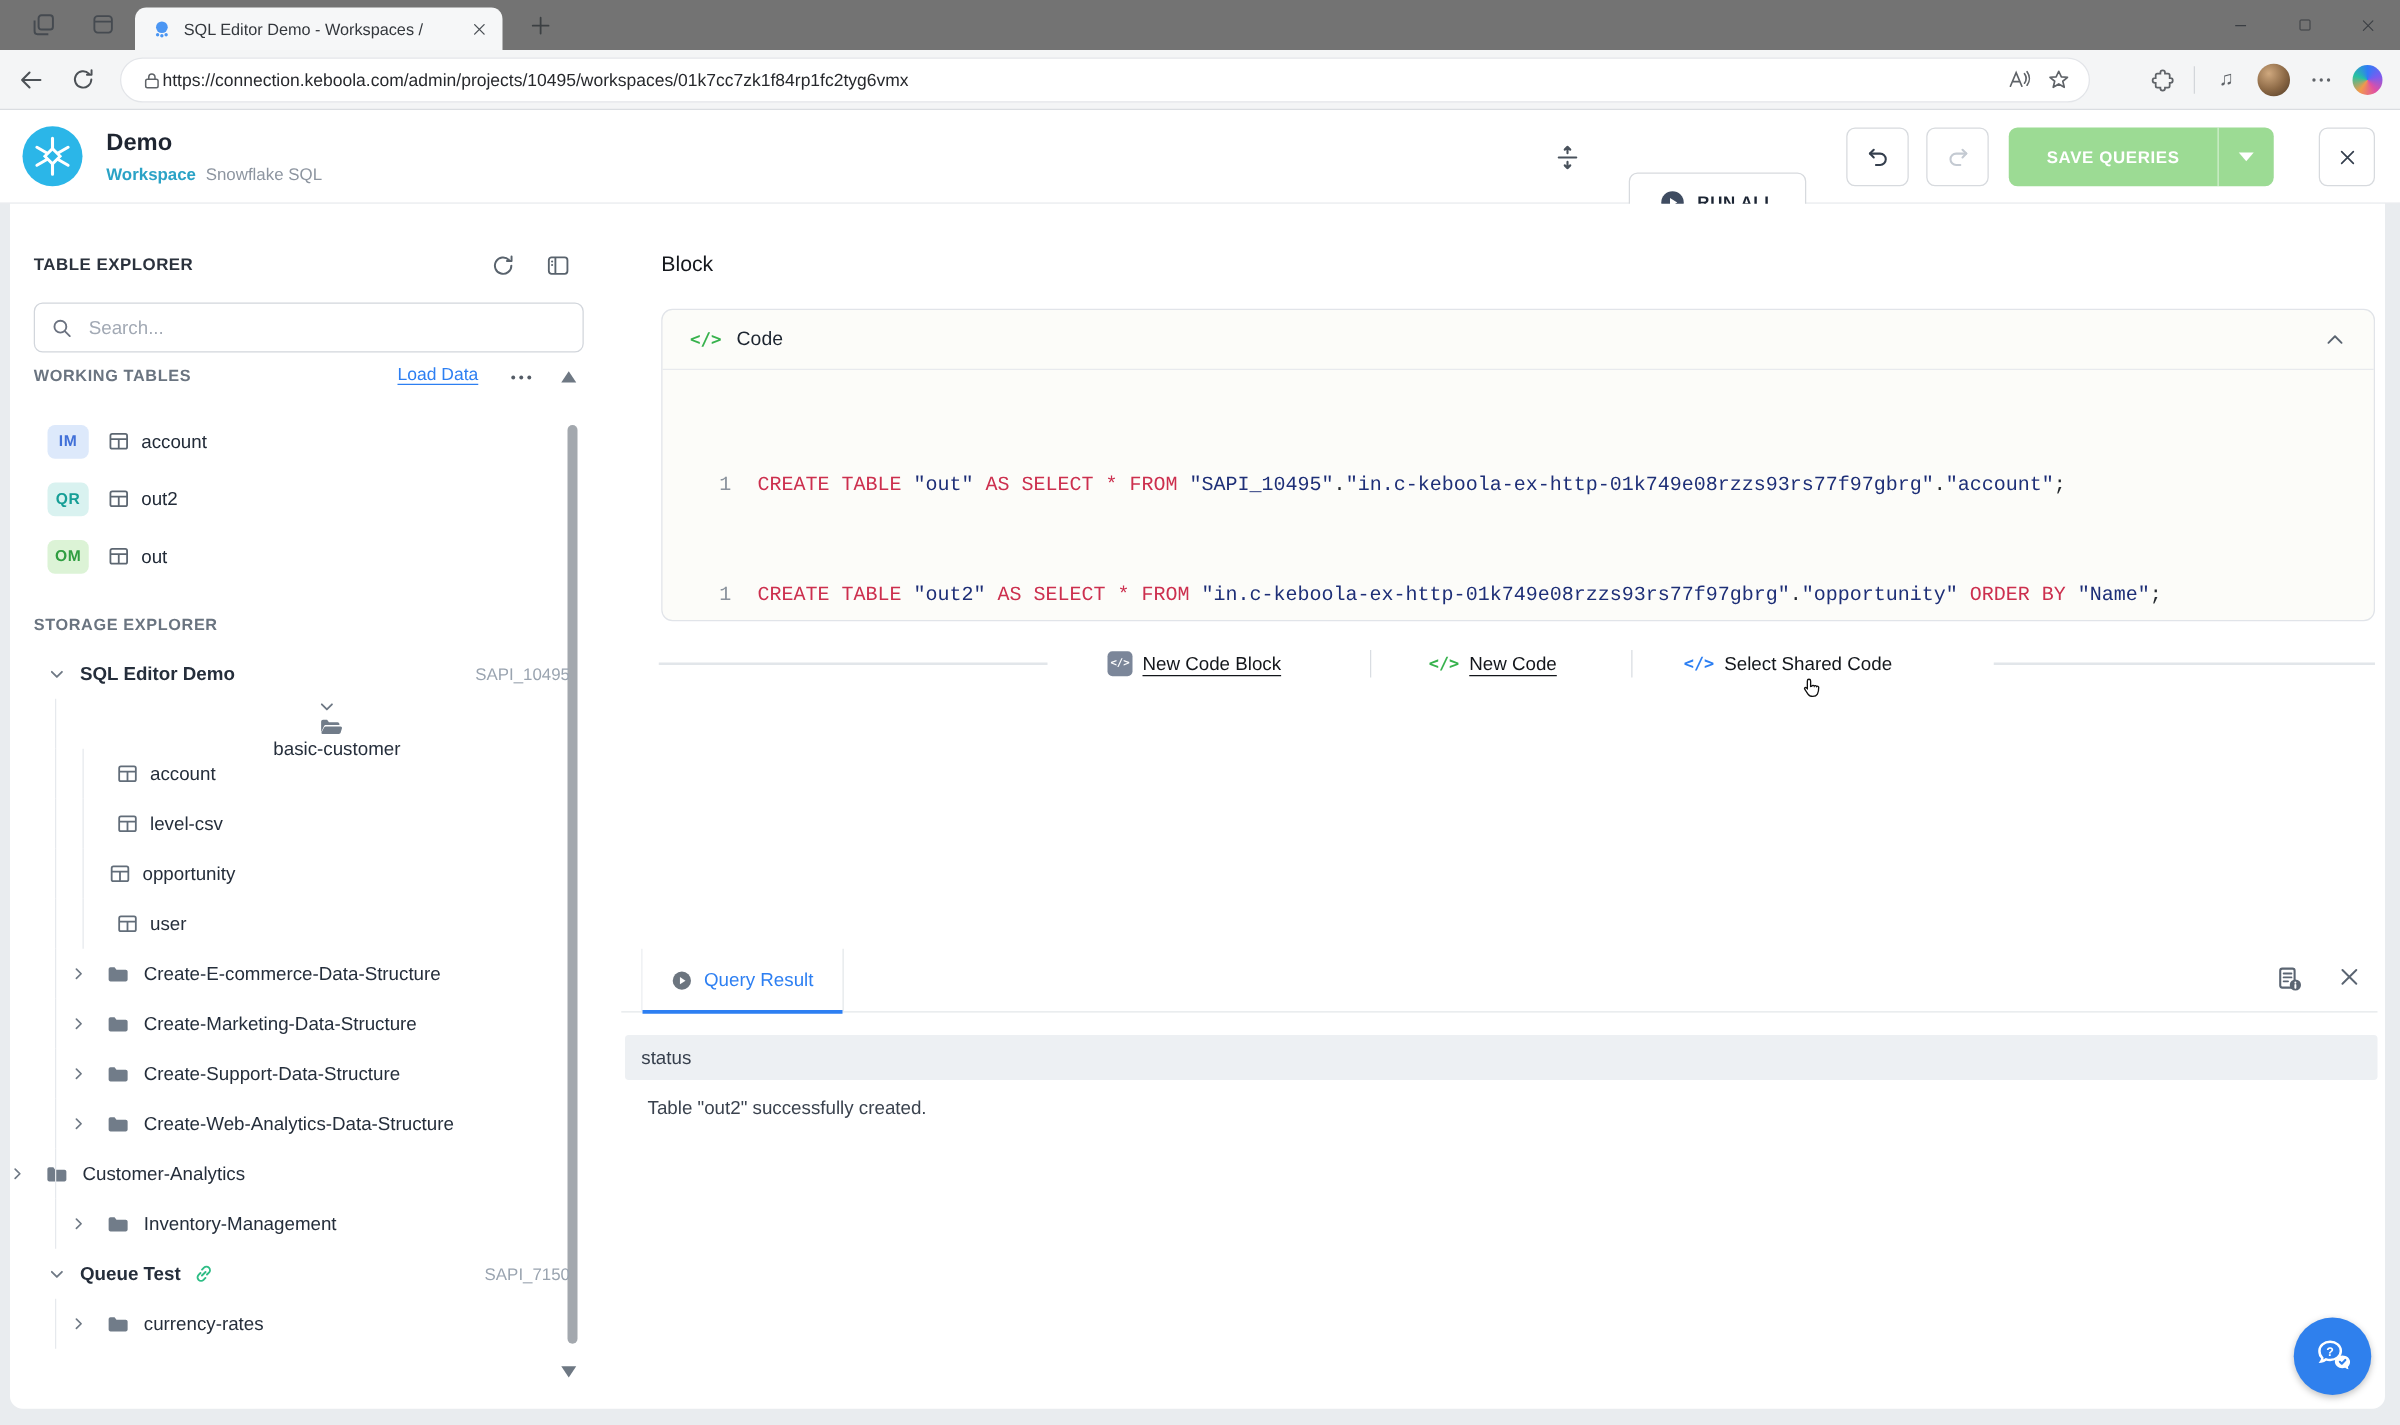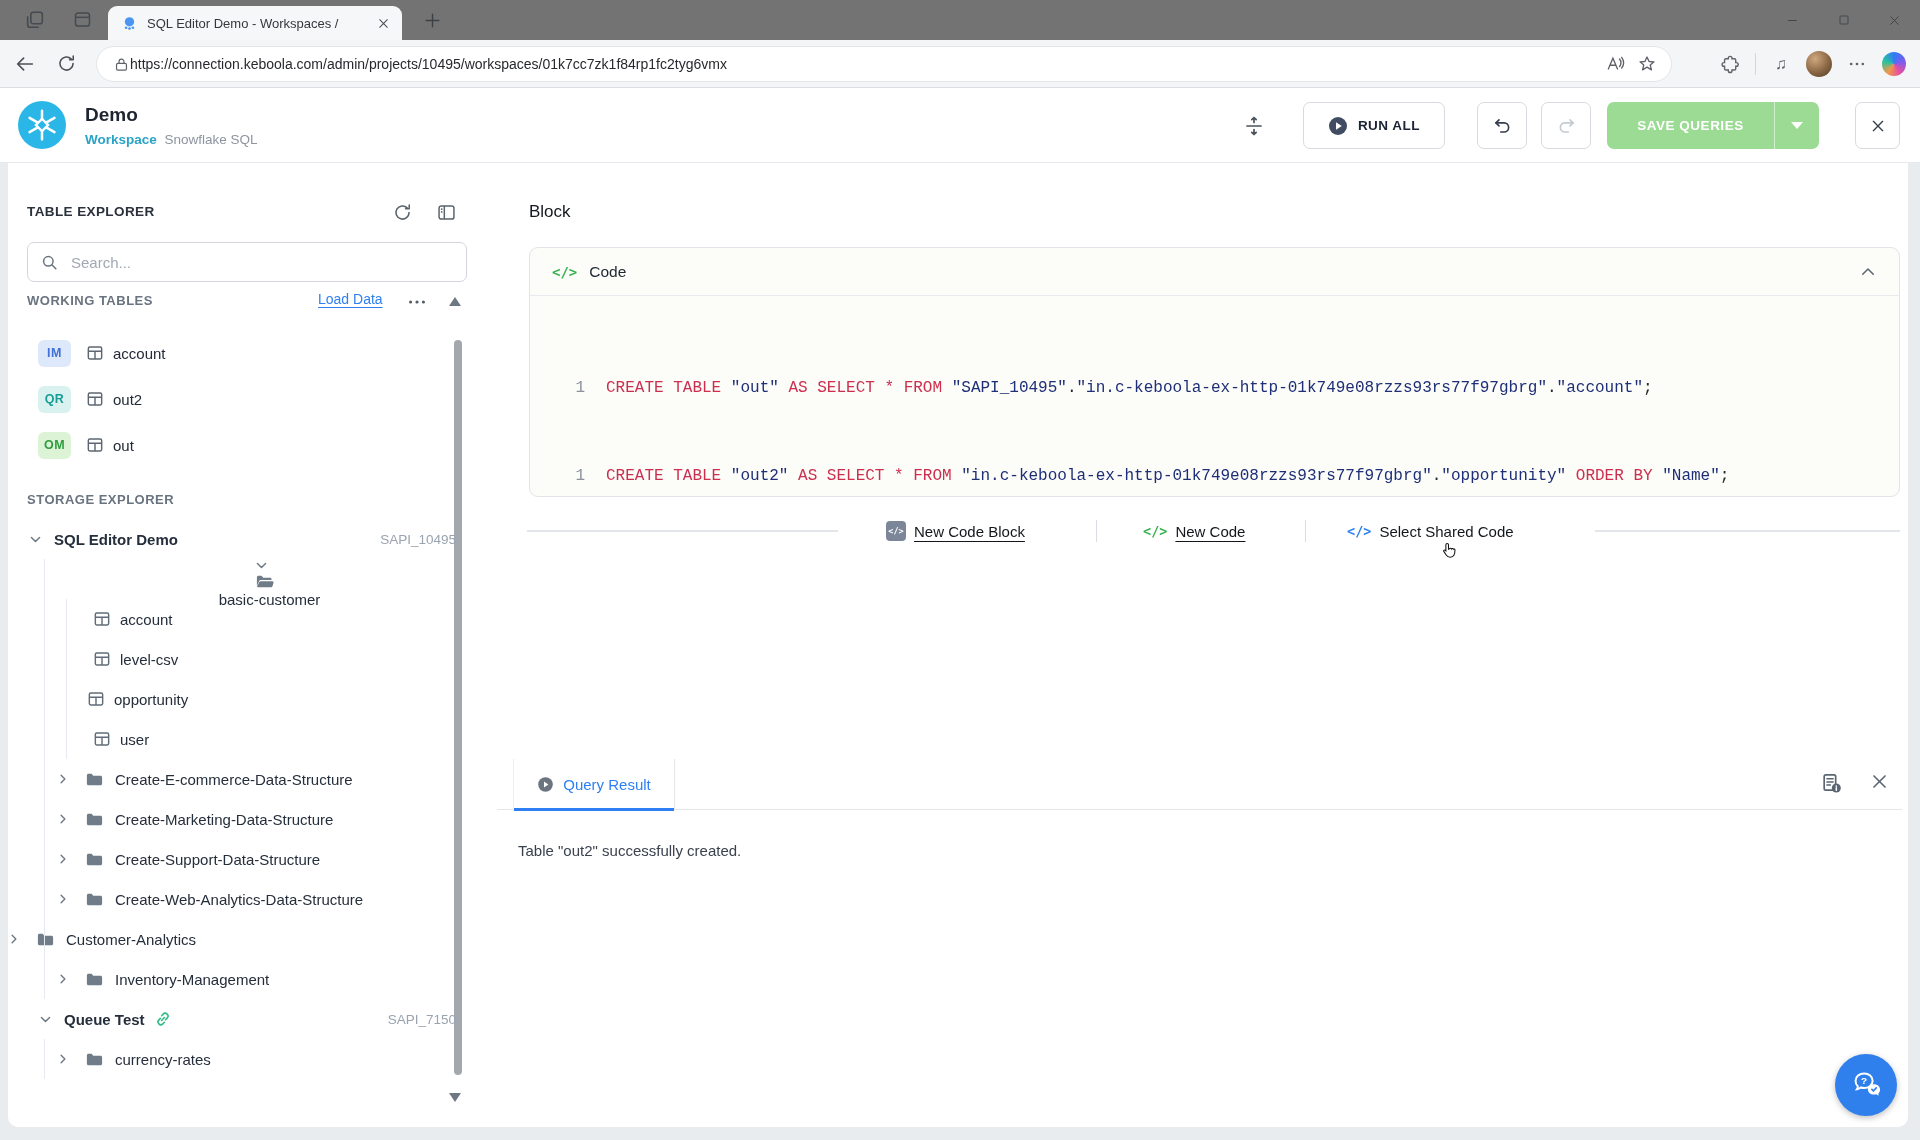--- a/index.html
+++ b/index.html
@@ -34,21 +34,21 @@
   .appheader{position:absolute;left:0;top:88px;width:1920px;height:75px;background:#fff;border-bottom:1px solid #e5e8ec;}
   .sf-badge{position:absolute;left:18px;top:13px;width:48px;height:48px;border-radius:50%;background:#2bb6e8;
     display:flex;align-items:center;justify-content:center;}
   .ws-title{position:absolute;left:85px;top:16px;font-size:19px;font-weight:600;color:#1e2531;}
   .ws-sub{position:absolute;left:85px;top:44px;font-size:13.5px;}
   .ws-sub .lbl{color:#2ba3c6;font-weight:600;}
   .ws-sub .val{color:#8d95a0;margin-left:4px;}
   .hbtn{position:absolute;top:14px;height:47px;border:1px solid #d7dade;border-radius:7px;background:#fff;
     display:flex;align-items:center;justify-content:center;color:#343e4d;}
   .split-ico{position:absolute;left:1236px;top:20px;width:36px;height:36px;display:flex;align-items:center;justify-content:center;color:#49525c;}
-  .runall{left:1303px;width:142px;gap:10px;font-size:13.5px;font-weight:700;letter-spacing:.5px;color:#1b2433;}
+  .runall{left:1303px;width:142px;gap:10px;font-size:13.5px;font-weight:700;letter-spacing:.5px;color:#1b2433;margin-top:36px;}
   .undo{left:1477px;width:50px;}
   .redo{left:1541px;width:50px;color:#c4cad2;}
   .save{position:absolute;left:1607px;top:14px;width:212px;height:47px;border-radius:7px;background:#9cdb94;display:flex;overflow:hidden;}
   .save-main{flex:1;display:flex;align-items:center;justify-content:center;color:#fff;font-size:13.5px;font-weight:700;letter-spacing:.5px;}
   .save-div{width:1px;background:rgba(255,255,255,.55);}
   .save-caret{width:44px;display:flex;align-items:center;justify-content:center;}
   .caret-down{width:0;height:0;border-left:6px solid transparent;border-right:6px solid transparent;border-top:7px solid #fff;}
   .ws-close{left:1855px;width:45px;}
 
   
@@ -361,21 +361,21 @@
                 <rect x="2.6" y="3.4" width="14.8" height="13.2" rx="1.6"></rect>
                 <path d="M2.6 8.1h14.8M10 8.1v8.5"></path>
               </svg>
             </span>
             <span class="wt-label">out</span>
           </div>
         </div>
 
       <span class="se-head">STORAGE EXPLORER</span>
       <div class="tree">
-          <div class="tree-row" style="padding-left: 21px;">
+          <div class="tree-row" style="padding-left: 31px;">
             <span class="tr-chev" style="margin-right: 12px;">
               <svg viewBox="0 0 16 16" width="13" height="13" fill="none" stroke="currentColor" stroke-width="1.8" stroke-linecap="round" stroke-linejoin="round">
                 <path d="M3 5.5 8 10.5 13 5.5"></path>
               </svg>
             </span>
             <span class="tr-label b">SQL Editor Demo</span>
             <span class="tr-badge">SAPI_10495</span>
           </div>
           <div class="tree-row" style="padding-left: 49px; flex-direction: column;">
             <span class="guide" style="left: 36px;"></span>
@@ -611,20 +611,21 @@
             <path d="M15.6 13.4v.2M15.6 15.2v2.3" stroke="#fff" stroke-width="1.5" stroke-linecap="round"></path>
           </svg>
         </span>
         <span class="rt-ico" style="right:8px">
           <svg viewBox="0 0 24 24" width="19" height="19" stroke="currentColor" stroke-width="2" stroke-linecap="round">
               <path d="M5 5l14 14M19 5 5 19"></path>
             </svg>
         </span>
       </div>
       <div class="result-table">
+        <div class="rt-headrow">status</div>
         <div class="rt-row">Table "out2" successfully created.</div>
       </div>
 
       <div class="chatfab">
         <svg viewBox="0 0 40 40" width="38" height="38">
           <path d="M27 15.5c0 4.3-4 7.7-9 7.7-1.2 0-2.4-.2-3.4-.6-1 .8-2.4 1.6-4.1 1.8.7-1 .9-2.1.9-3C9.8 20 9 17.9 9 15.5 9 11.2 13 7.8 18 7.8s9 3.4 9 7.7Z" fill="none" stroke="#fff" stroke-width="2.1"></path>
           <text x="18" y="19.4" text-anchor="middle" font-size="10.5" font-weight="bold" fill="#fff" font-family="Liberation Sans, sans-serif">?</text>
           <path d="M22 24.7c0 3 2.8 5.4 6.3 5.4.9 0 1.7-.1 2.4-.4.7.6 1.7 1.1 2.9 1.3-.5-.7-.6-1.5-.6-2.1 1.1-1 1.8-2.5 1.8-4.2 0-3-2.9-5.4-6.4-5.4S22 21.7 22 24.7Z" fill="#fff"></path>
           <path d="m26.2 24.7 1.6 1.6 3-3.2" fill="none" stroke="#2f80ed" stroke-width="1.8" stroke-linecap="round" stroke-linejoin="round"></path>
         </svg>

